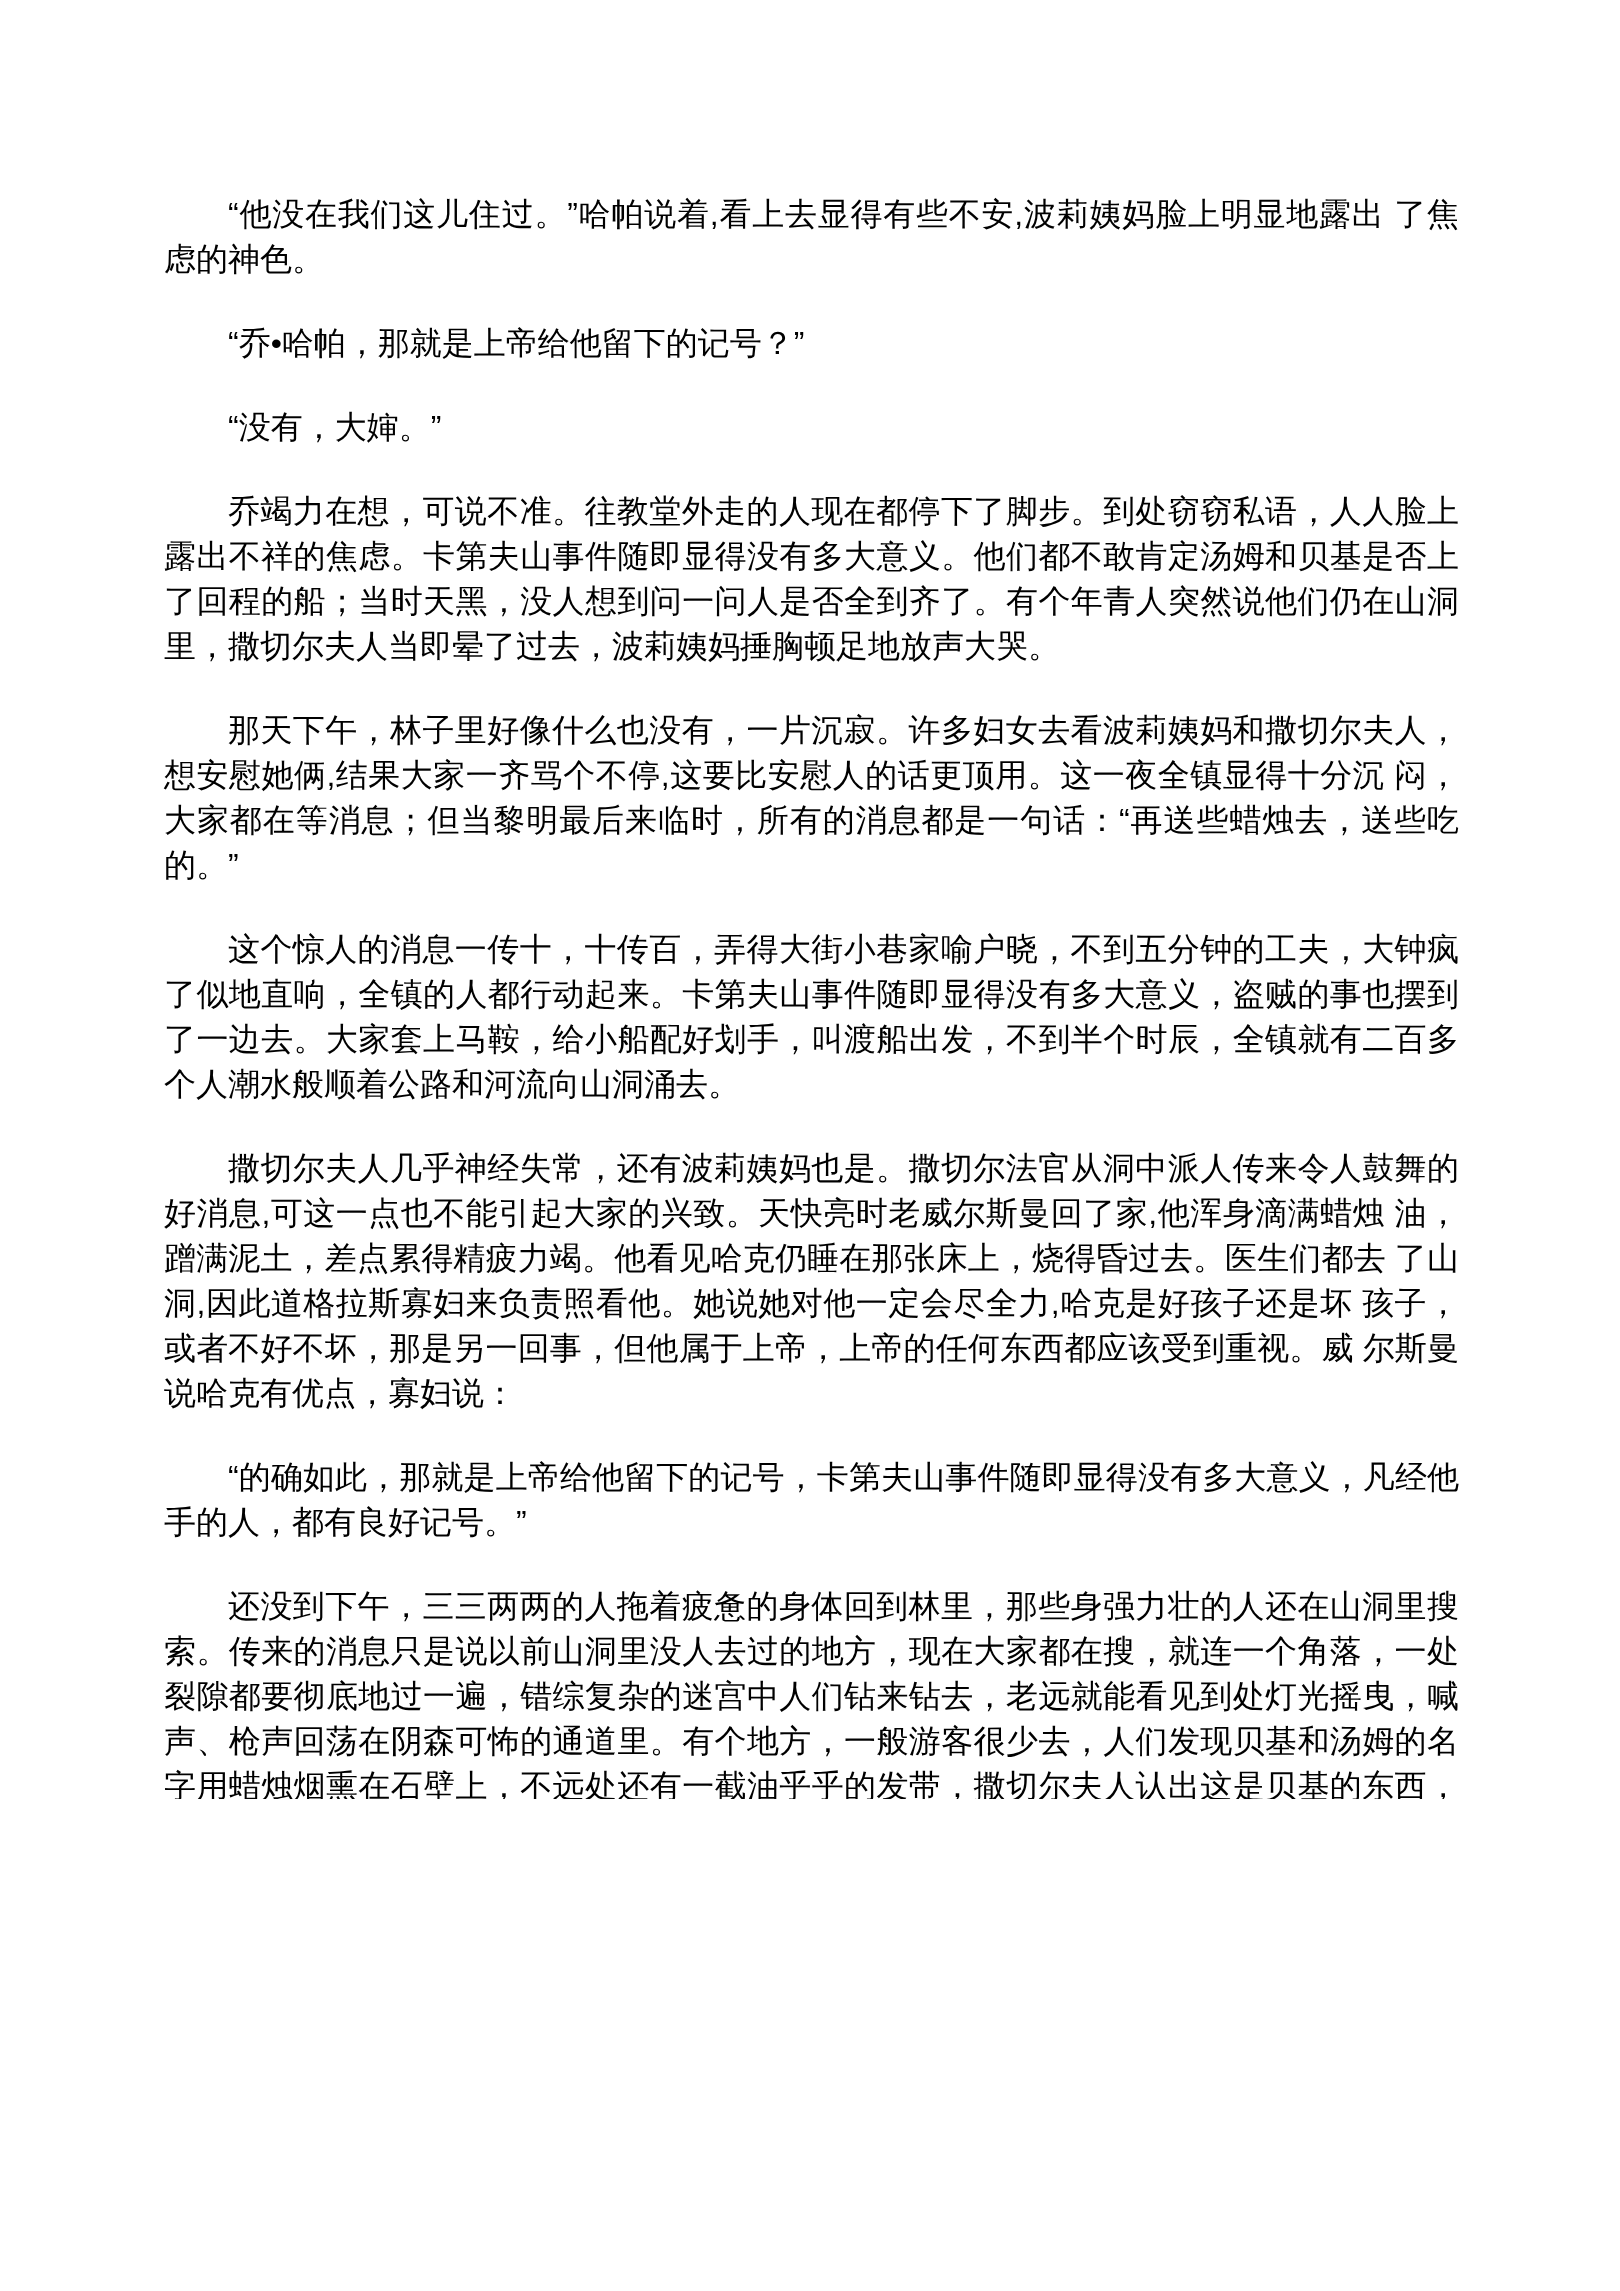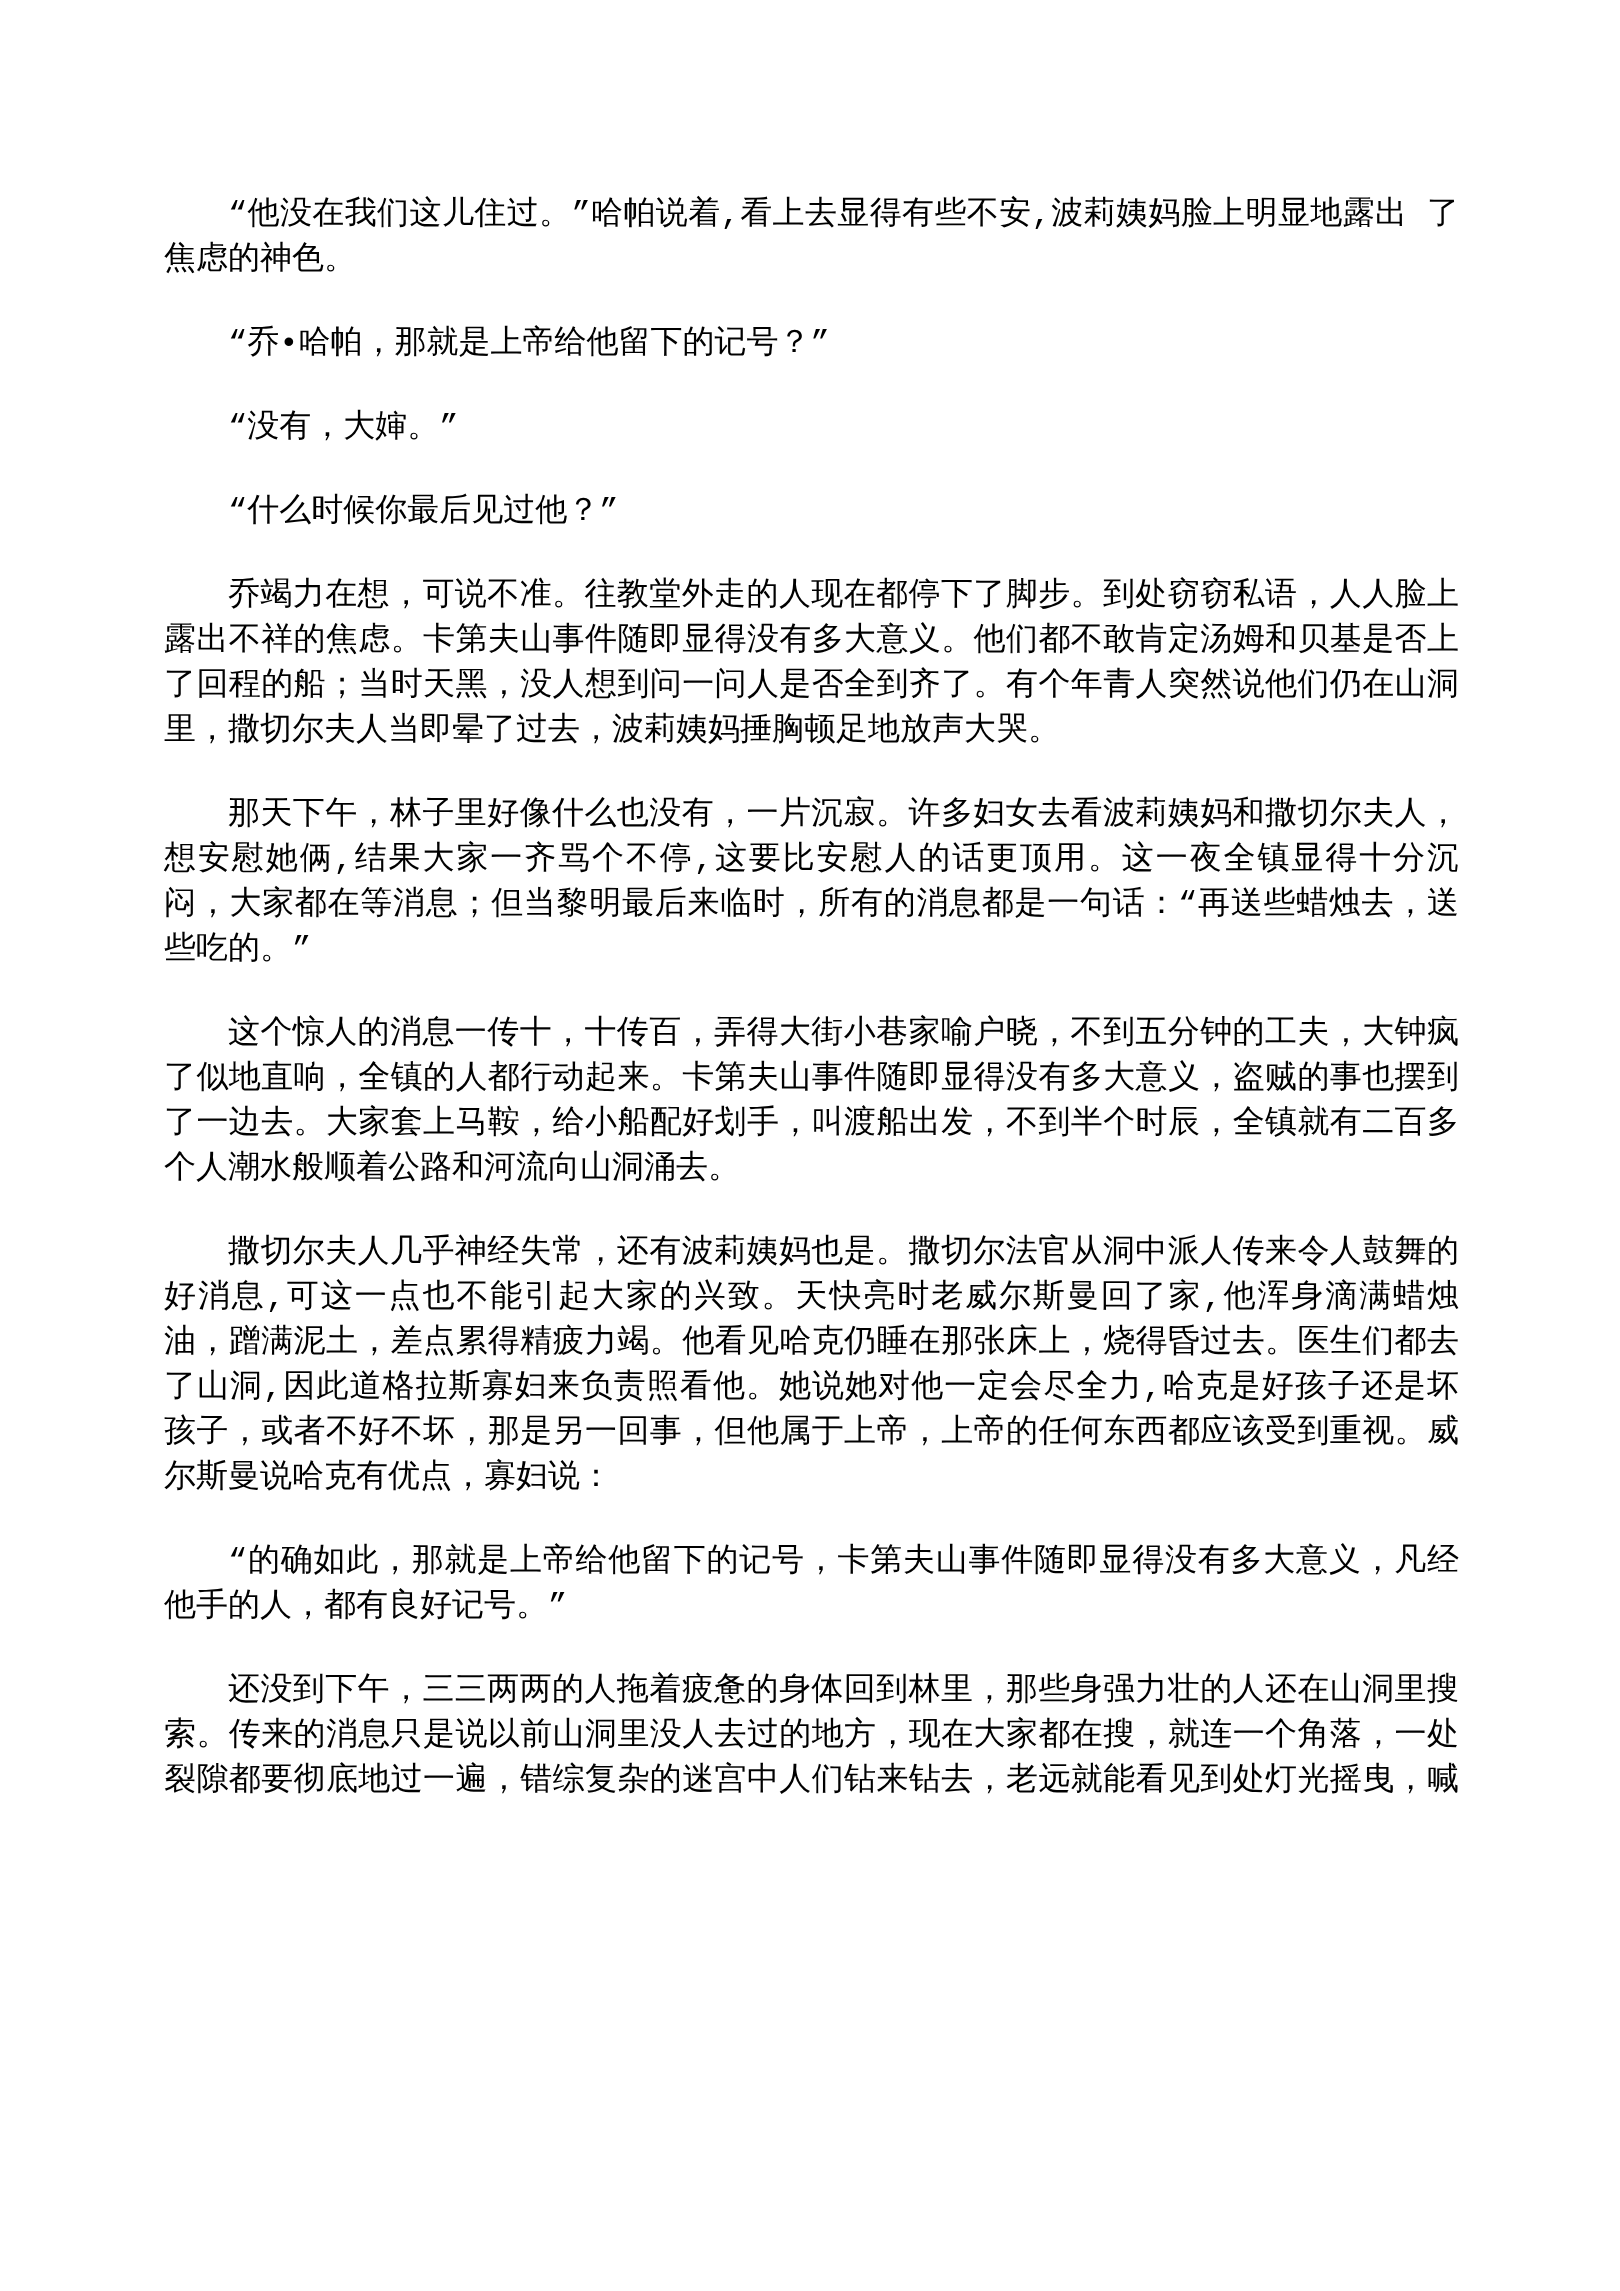--- a/index.html
+++ b/index.html
@@ -8,41 +8,40 @@
     background: #ffffff;
   }
   .page {
     position: relative;
     width: 1620px;
     height: 1799px;
     box-sizing: border-box;
     background: #ffffff;
     padding: 192px 161px 0 164px;
     overflow: hidden;
-    font-family: Liberation Mono, monospace;
+    font-family: Liberation Sans, sans-serif;
     color: #000000;
   }
   .para {
     margin: 0 0 39px 0;
     font-size: 32px;
     line-height: 45px;
     text-align: justify;
     text-indent: 2em;
     word-break: break-all;
     white-space: pre-wrap;
   }
 </style>
 </head>
 <body>
 
 <div class="page">
   <p class="para">“他没在我们这儿住过。”哈帕说着,看上去显得有些不安,波莉姨妈脸上明显地露出 了焦虑的神色。</p>
   <p class="para">“乔•哈帕，那就是上帝给他留下的记号？”</p>
   <p class="para">“没有，大婶。”</p>
-  <p class="para">“什么时候你最后见过他？”</p>
   <p class="para">乔竭力在想，可说不准。往教堂外走的人现在都停下了脚步。到处窃窃私语，人人脸上露出不祥的焦虑。卡第夫山事件随即显得没有多大意义。他们都不敢肯定汤姆和贝基是否上了回程的船；当时天黑，没人想到问一问人是否全到齐了。有个年青人突然说他们仍在山洞里，撒切尔夫人当即晕了过去，波莉姨妈捶胸顿足地放声大哭。</p>
   <p class="para">那天下午，林子里好像什么也没有，一片沉寂。许多妇女去看波莉姨妈和撒切尔夫人，想安慰她俩,结果大家一齐骂个不停,这要比安慰人的话更顶用。这一夜全镇显得十分沉 闷，大家都在等消息；但当黎明最后来临时，所有的消息都是一句话：“再送些蜡烛去，送些吃的。”</p>
   <p class="para">这个惊人的消息一传十，十传百，弄得大街小巷家喻户晓，不到五分钟的工夫，大钟疯了似地直响，全镇的人都行动起来。卡第夫山事件随即显得没有多大意义，盗贼的事也摆到了一边去。大家套上马鞍，给小船配好划手，叫渡船出发，不到半个时辰，全镇就有二百多个人潮水般顺着公路和河流向山洞涌去。</p>
   <p class="para">撒切尔夫人几乎神经失常，还有波莉姨妈也是。撒切尔法官从洞中派人传来令人鼓舞的好消息,可这一点也不能引起大家的兴致。天快亮时老威尔斯曼回了家,他浑身滴满蜡烛 油，蹭满泥土，差点累得精疲力竭。他看见哈克仍睡在那张床上，烧得昏过去。医生们都去 了山洞,因此道格拉斯寡妇来负责照看他。她说她对他一定会尽全力,哈克是好孩子还是坏 孩子，或者不好不坏，那是另一回事，但他属于上帝，上帝的任何东西都应该受到重视。威 尔斯曼说哈克有优点，寡妇说：</p>
   <p class="para">“的确如此，那就是上帝给他留下的记号，卡第夫山事件随即显得没有多大意义，凡经他手的人，都有良好记号。”</p>
   <p class="para">还没到下午，三三两两的人拖着疲惫的身体回到林里，那些身强力壮的人还在山洞里搜索。传来的消息只是说以前山洞里没人去过的地方，现在大家都在搜，就连一个角落，一处裂隙都要彻底地过一遍，错综复杂的迷宫中人们钻来钻去，老远就能看见到处灯光摇曳，喊声、枪声回荡在阴森可怖的通道里。有个地方，一般游客很少去，人们发现贝基和汤姆的名字用蜡烛烟熏在石壁上，不远处还有一截油乎乎的发带，撒切尔夫人认出这是贝基的东西，痛哭流涕。她说这是她女儿留给她的最后一点遗物，再也没有什么别的想头比这更宝贵，因为当那可怕的死亡降临时，这件东西最后离开她的孩子。有人说洞里远处的地方不时有微光闪动,然后就是大喊大叫声,接着一二十个男人排着队钻进声音荡漾的通道，结果照例是 空欢喜一场，孩子并不在那里，亮光原来来自搜寻人的灯光。</p>
 </div>
 
 
 </body></html>

